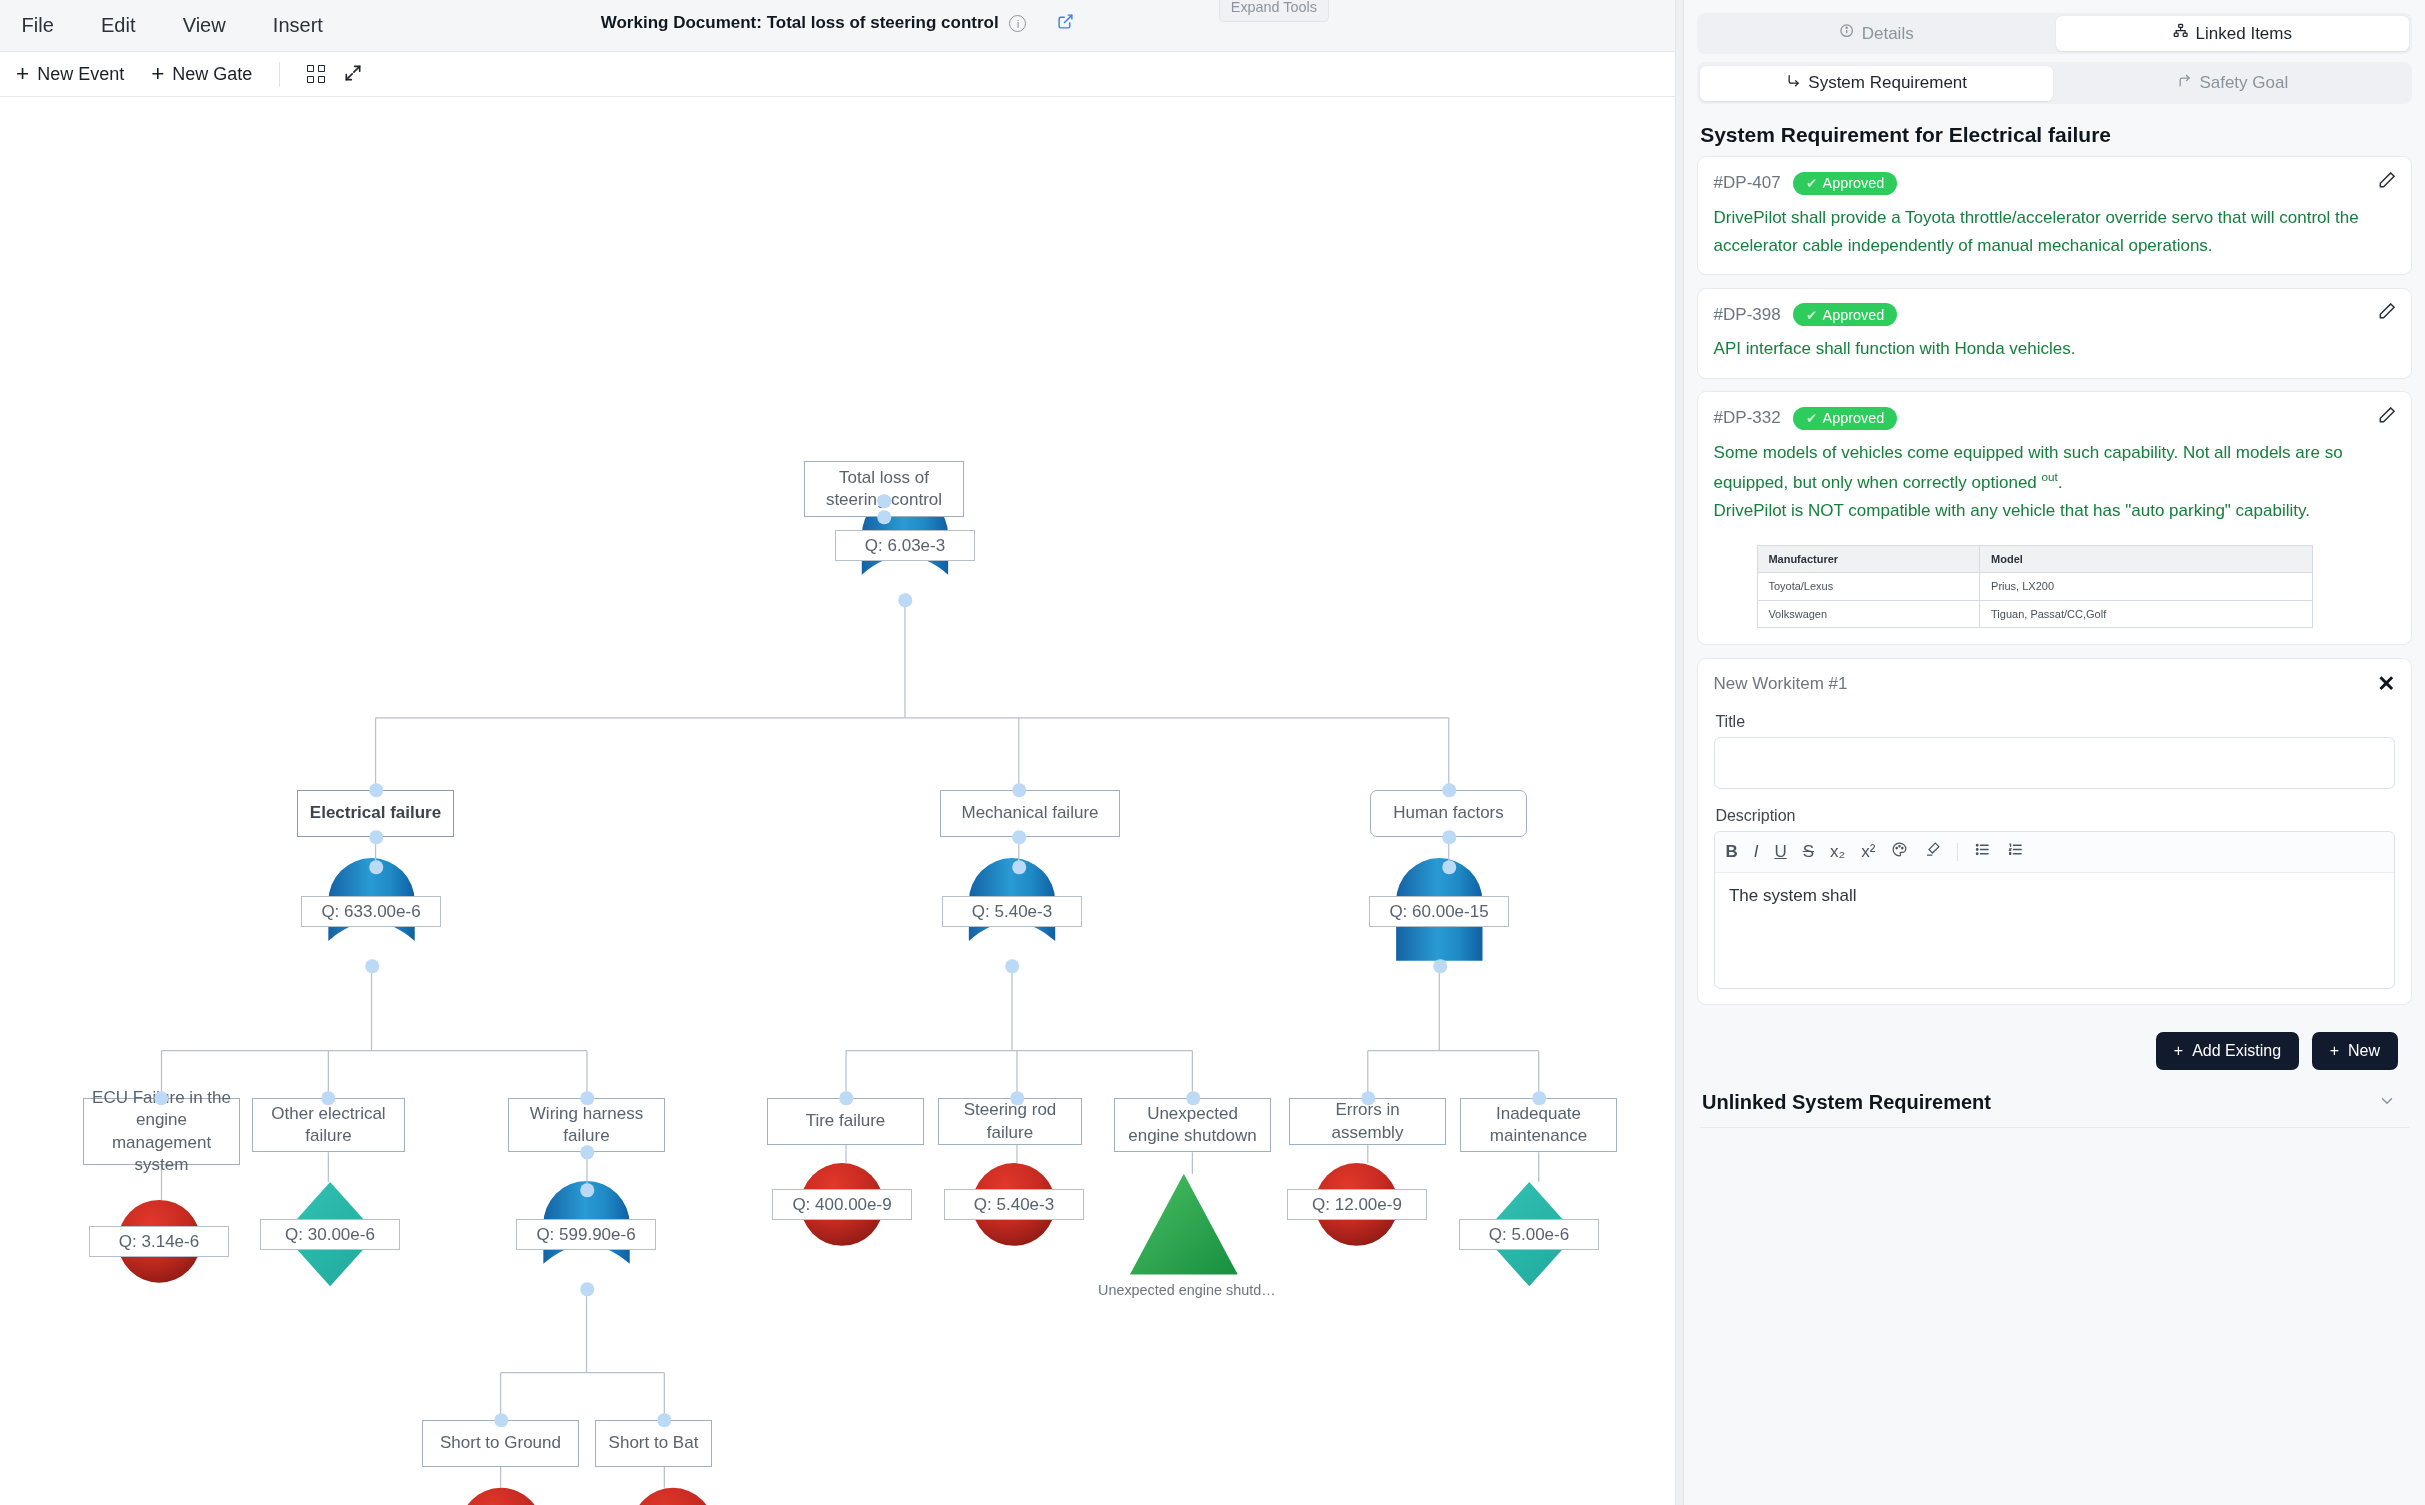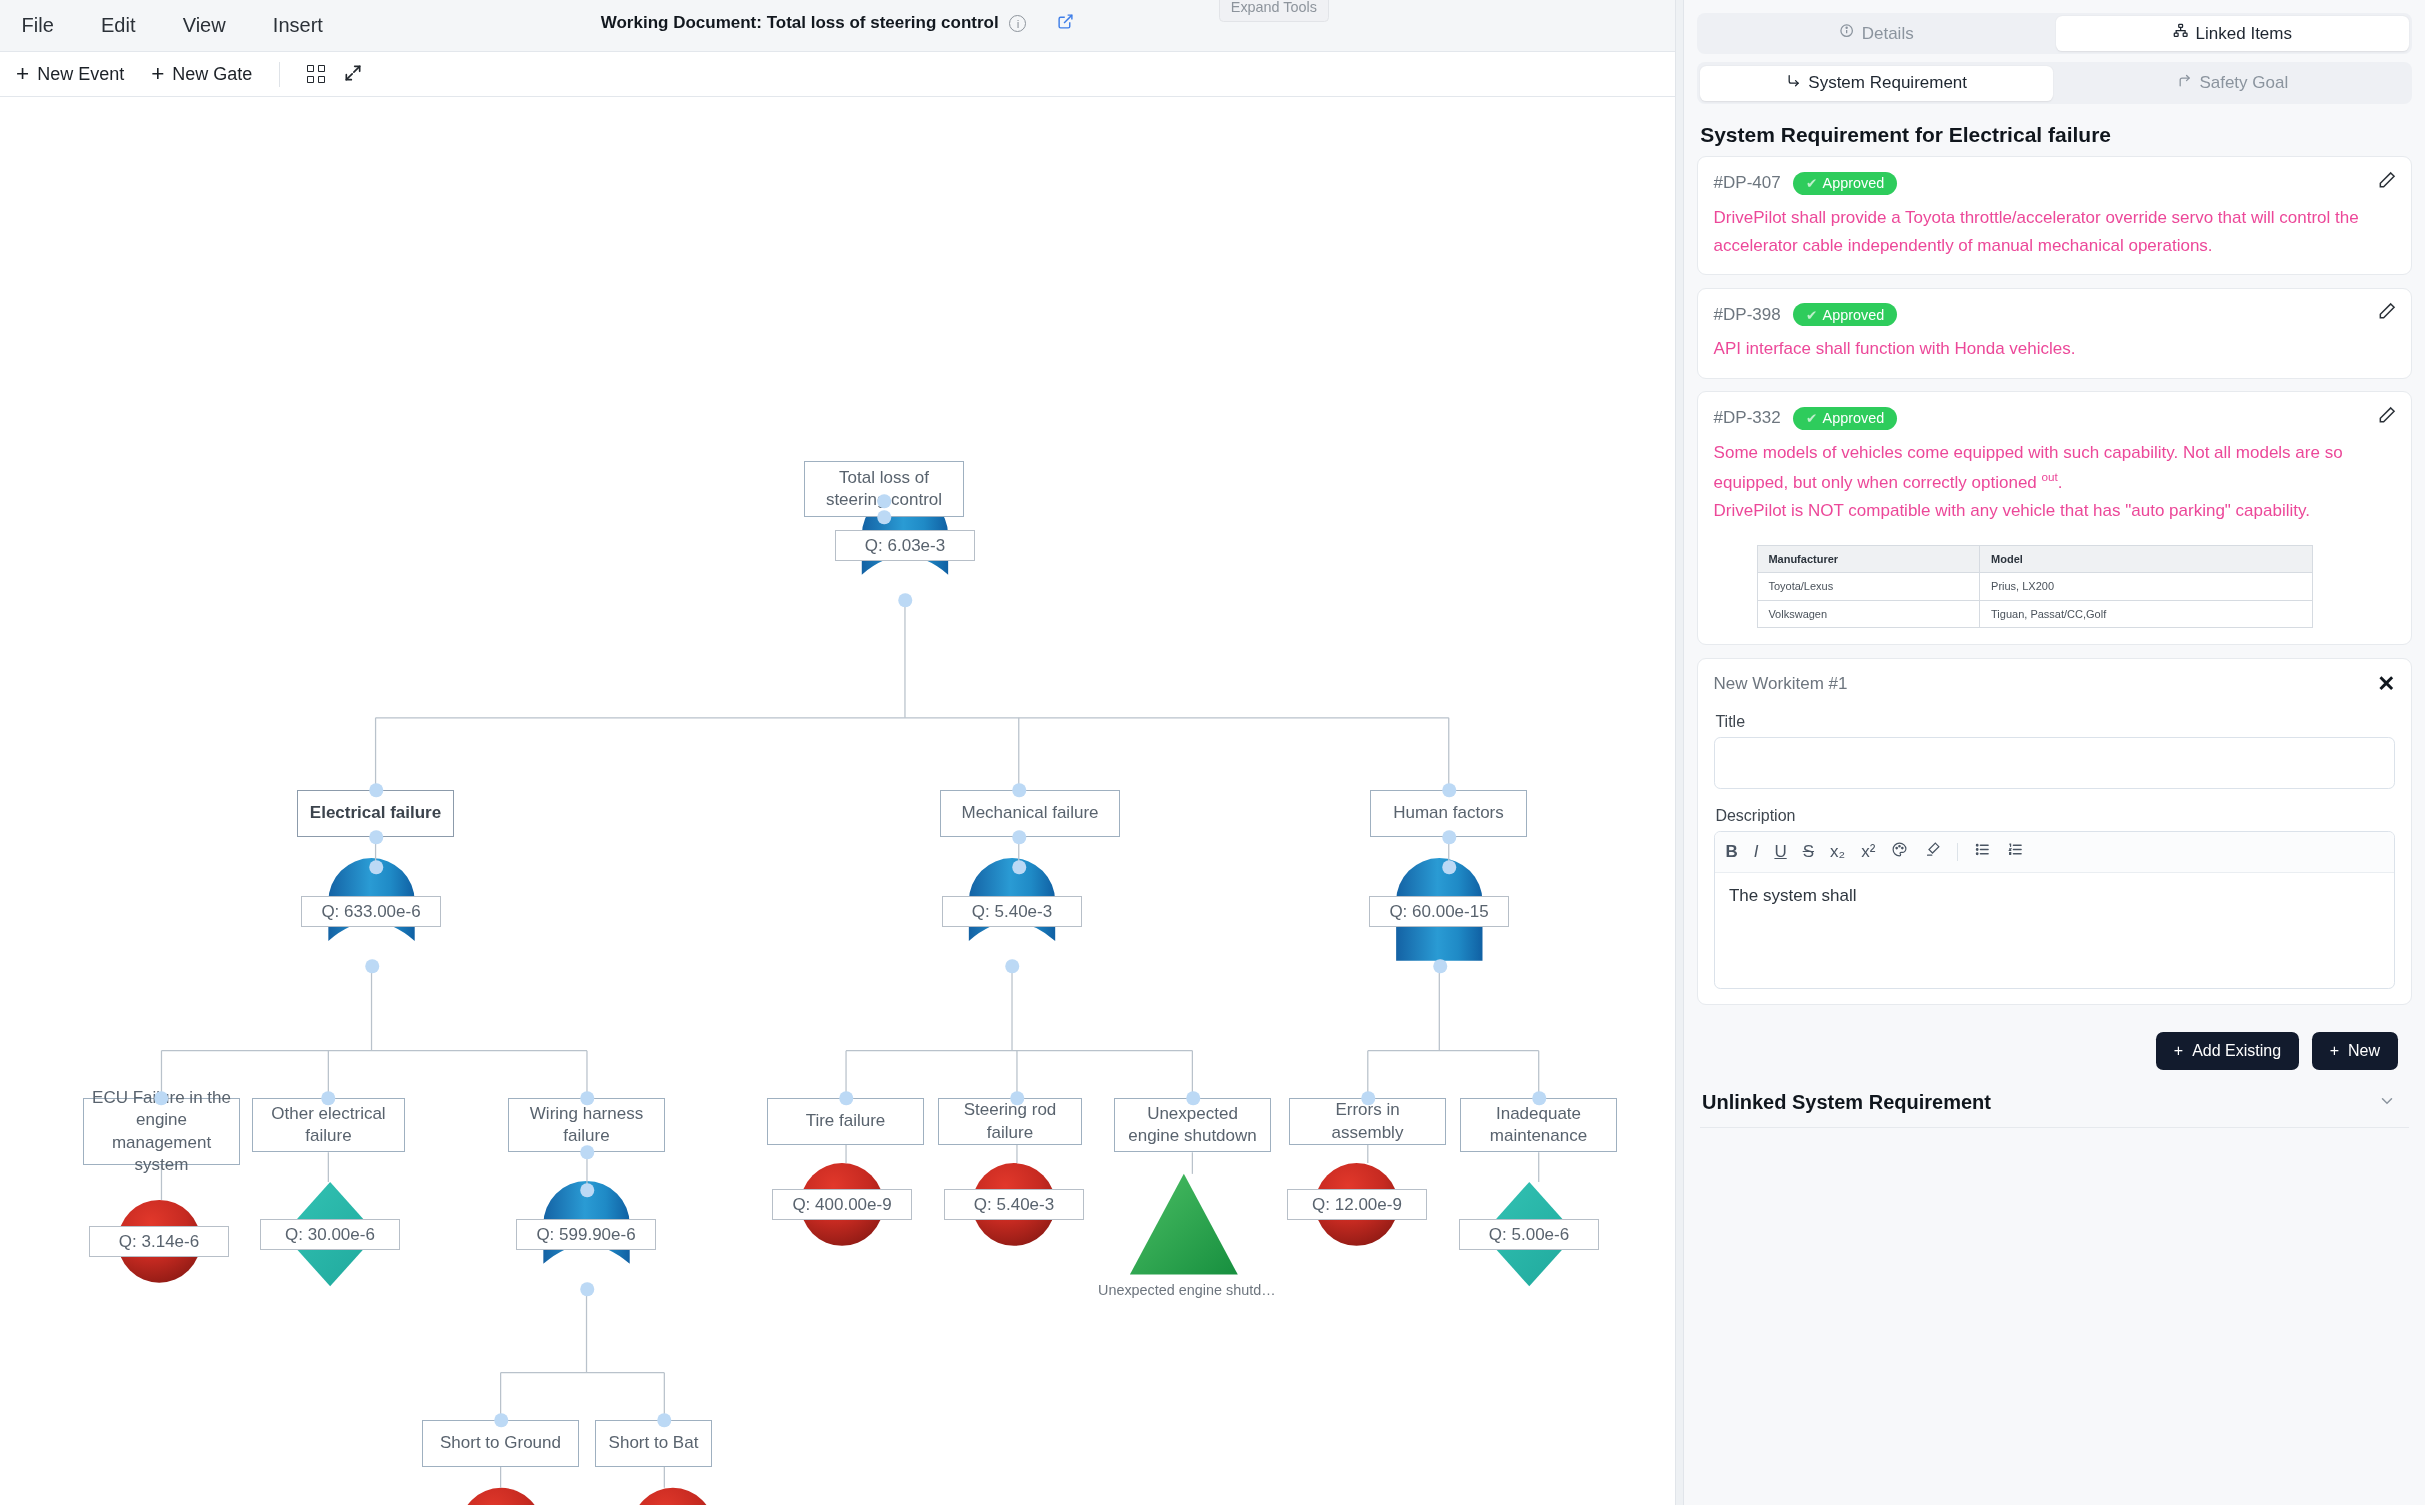--- a/index.html
+++ b/index.html
@@ -76,21 +76,21 @@
   .sec-title { font-size: 21px; font-weight: bold; color: #10161d; margin: 10.8px 0 9px 3.6px; }
 
   .card { background:#fff; border:0.9px solid #e7eaee; border-radius: 9px; padding: 14.4px 16px;
           margin-bottom: 12.6px; position: relative; }
   .card-head { display:flex; align-items:center; gap: 12.6px; }
   .reqid { font-size: 17px; color: #6d767f; }
   .badge { background:#2ecc5c; color:#fff; font-size:14.4px; border-radius: 18px;
            padding: 3.6px 12.6px; display:flex; align-items:center; gap:5.4px; }
   .badge .ck { color:#bdf0cb; font-size: 13.5px; }
   .pen { position:absolute; right: 14.4px; top: 12.6px; width:20px; height:20px; color:#2b3138;}
-  .card-body { font-size: 17px; color: #ec4899; line-height: 1.65; margin-top: 9px; }
+  .card-body { font-size: 17px; color: #15803d; line-height: 1.65; margin-top: 9px; }
   .card-body sup { font-size: 11.7px; }
 
   .tbl { margin: 20px 0 1.8px 43px; width: 556px; border-collapse: collapse; }
   .tbl th, .tbl td { border:0.9px solid #d6dbe1; text-align:left; font-size:11px;
                      padding: 7.2px 10.8px; color:#2c343d; }
   .tbl th { background:#eff1f3; font-weight:bold; }
   .tbl td { color:#4a525b; }
 
   .wi-head { display:flex; justify-content: space-between; align-items: center; }
   .wi-title { font-size: 17px; color: #6e767f; }
@@ -258,21 +258,21 @@
       <div id="overlay" style="position:absolute;left:0;top:0;width:1675px;height:1408px;">
           <div class="node" style="left: 804px; top: 364px; width: 160px; height: 56px;">
             <span>Total loss of steering control</span>
           </div>
           <div class="node sel" style="left: 297px; top: 693px; width: 157px; height: 47px;">
             <span>Electrical failure</span>
           </div>
           <div class="node" style="left: 940px; top: 693px; width: 180px; height: 47px;">
             <span>Mechanical failure</span>
           </div>
-          <div class="node" style="left: 1370px; top: 693px; width: 157px; height: 47px;">
+          <div class="node" style="left: 1370px; top: 693px; width: 157px; height: 47px; border-radius: 7px;">
             <span>Human factors</span>
           </div>
           <div class="node" style="left: 83px; top: 1001px; width: 157px; height: 67px;">
             <span>ECU Failure in the engine management system</span>
           </div>
           <div class="node" style="left: 252px; top: 1001px; width: 153px; height: 54px;">
             <span>Other electrical failure</span>
           </div>
           <div class="node" style="left: 508px; top: 1001px; width: 157px; height: 54px;">
             <span>Wiring harness failure</span>

